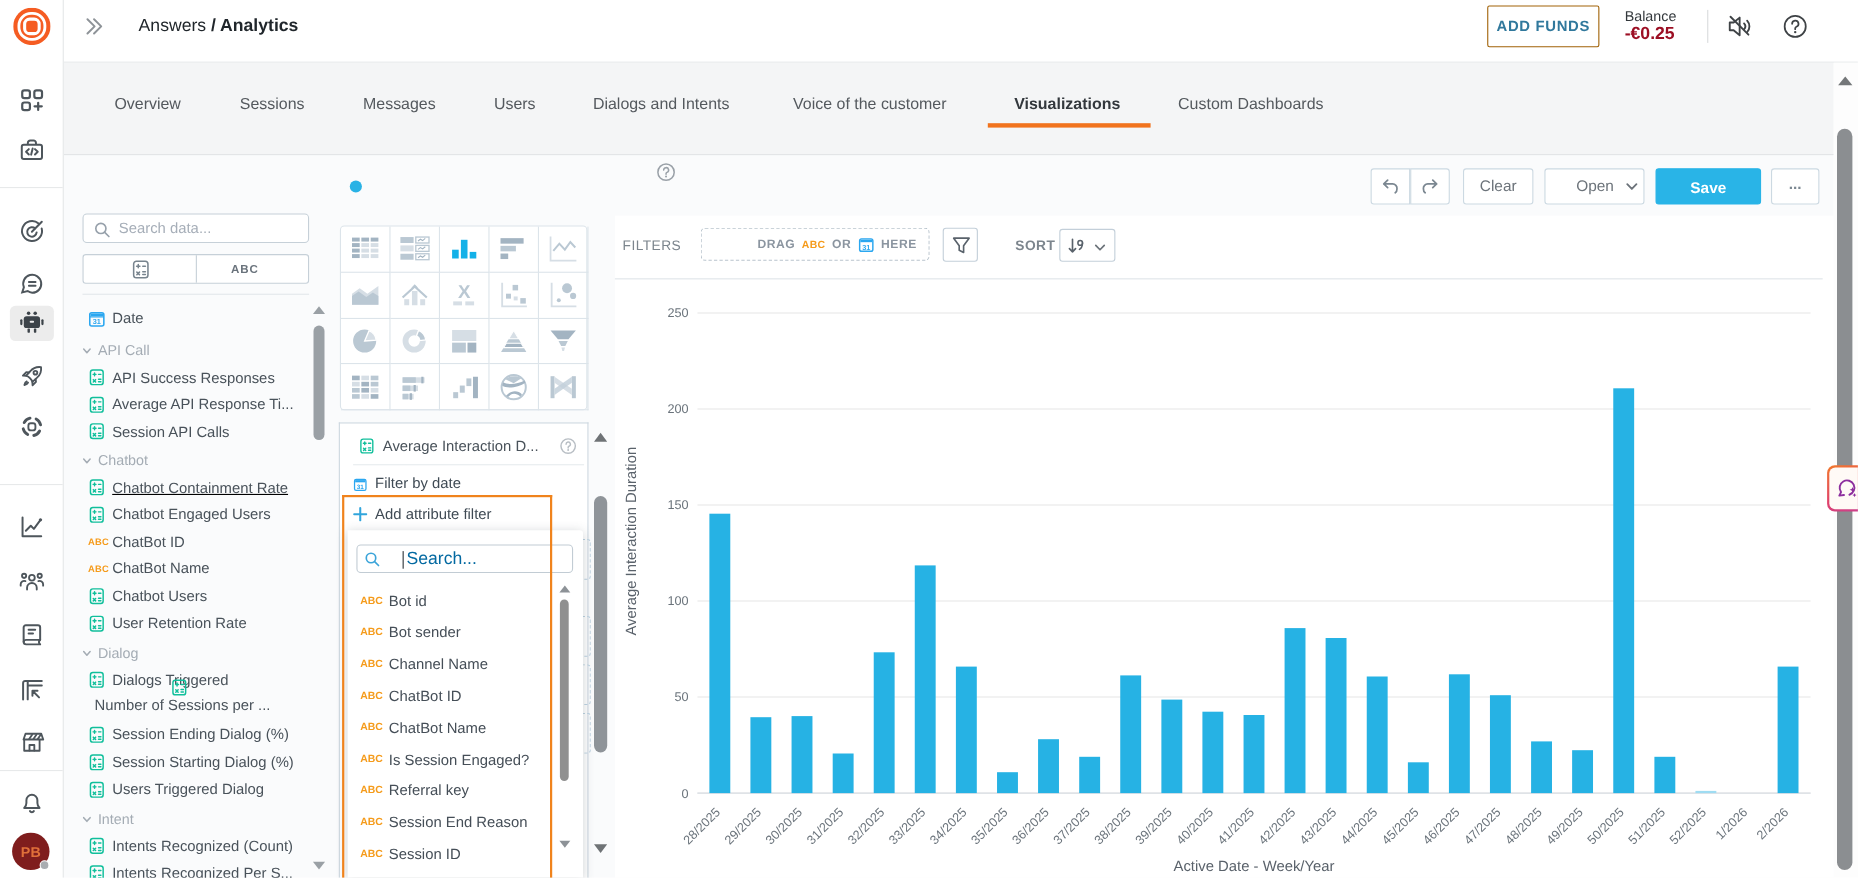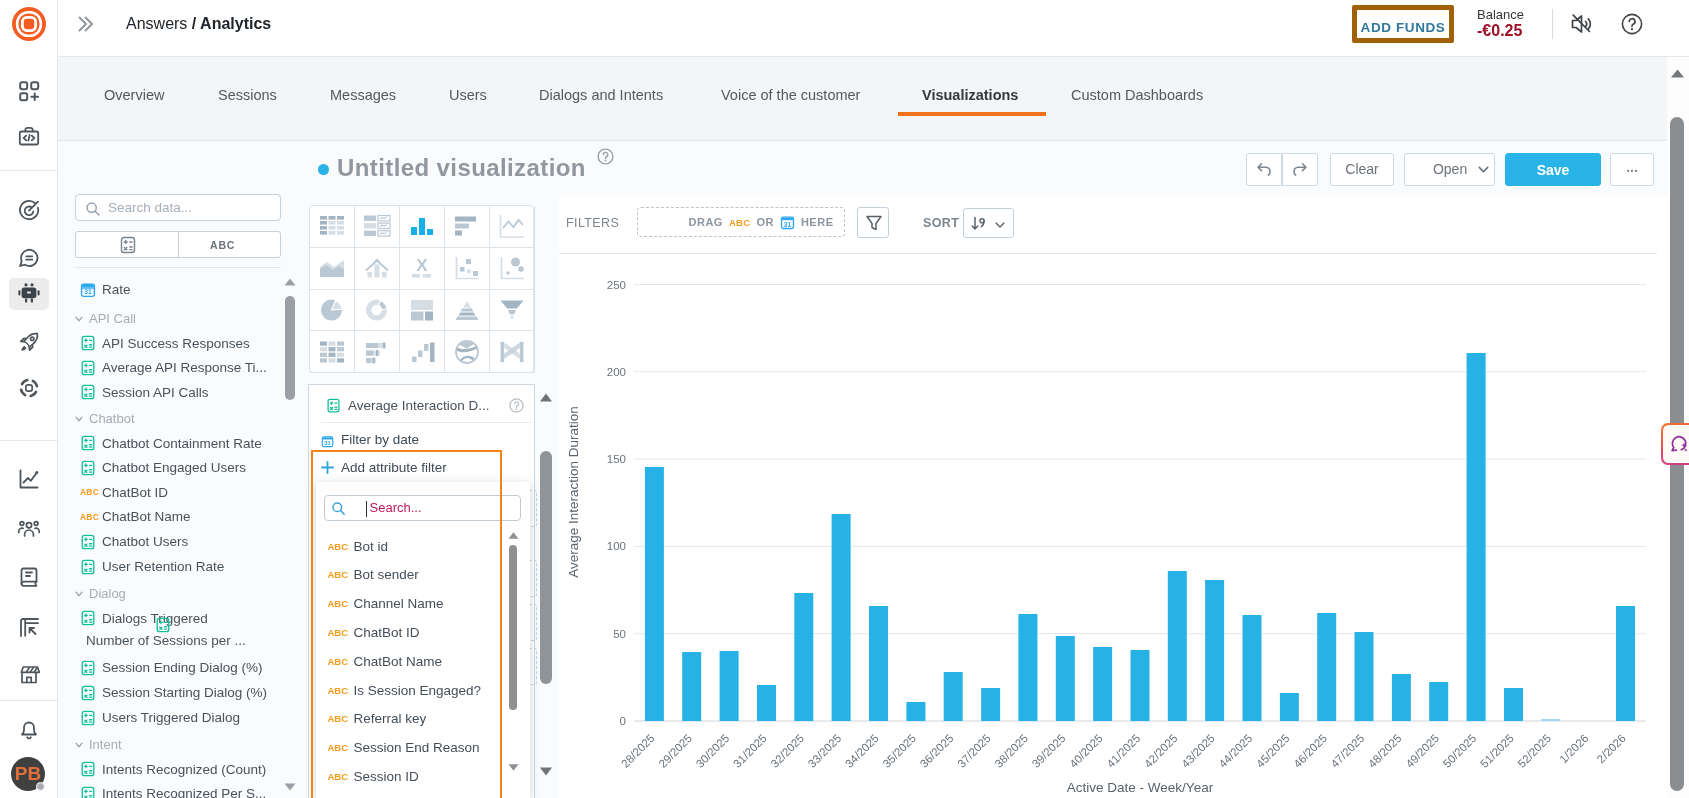--- a/index.html
+++ b/index.html
@@ -31,21 +31,20 @@
 
 .ddrow { position:absolute; left:12px; display:flex; align-items:center; height:28px; white-space:nowrap; }
 .ddrow .abc { font-size:9.5px; font-weight:bold; color:#f59b1b; width:26px; }
 .ddrow .t { font-size:13.5px; color:#454e57; }
 </style>
 </head>
 <body>
 <div id="content">
 
   <div class="abs" style="left:260px; top:23px; width:11px; height:11px; border-radius:50%; background:#29b2e5;"></div>
-  <div class="abs" style="left:279px; top:13px; font-size:24px; font-weight:bold; color:#90979e; letter-spacing:0.4px;">Untitled visualization</div>
   <svg class="abs" style="left:539px; top:6.5px;" width="17" height="17" viewBox="0 0 22 22" fill="none" stroke="#9aa1a8" stroke-width="1.8" stroke-linecap="round">
     <circle cx="11" cy="11" r="9.6"></circle>
     <path d="M8.2 8.6 a2.9 2.9 0 1 1 3.9 2.7 c-0.7 0.3 -1.1 0.8 -1.1 1.6 v0.6"></path>
     <circle cx="11" cy="16.2" r="1.2" fill="#9aa1a8" stroke="none"></circle>
   </svg>
   <div class="btn" style="left:1187.5px; top:12px; width:36px; height:32.5px; border-radius:3px 0 0 3px;">
     <svg style="margin-top:7px;" width="18" height="18" viewBox="0 0 18 18" fill="none" stroke="#7b8791" stroke-width="1.6" stroke-linecap="round" stroke-linejoin="round">
         <path d="M3 6.2 h8 a4 4 0 0 1 4 4.3 c0 2.2 -1 3.3 -1.6 3.7 M6.5 2.8 L3 6.2 l3.5 3.4"></path>
       </svg>
   </div>
@@ -79,21 +78,21 @@
     <span style="position:absolute; left:134px; top:7px; font-size:10.5px; font-weight:bold; letter-spacing:0.8px; color:#6a737c;">ABC</span>
   </div>
   <div class="abs" style="left:17px; top:125.5px; width:206px; height:1px; background:#e3e7ea;"></div>
   <div class="lp-row" style="top:136.5px;">
       <svg width="16" height="16" viewBox="0 0 18 18" style="flex:none;">
         <rect x="1.8" y="2.6" width="14.4" height="13.6" rx="2" fill="none" stroke="#2ba7f0" stroke-width="1.6"></rect>
         <path d="M2 6.8 h14" stroke="#2ba7f0" stroke-width="1.4"></path>
         <rect x="2.6" y="3.4" width="12.8" height="2.6" fill="#2ba7f0"></rect>
         <text x="9" y="14" font-size="7.5" font-weight="bold" fill="#2ba7f0" text-anchor="middle" font-family="Liberation Sans">31</text>
       </svg>
-      <span class="txt">Rate</span>
+      <span class="txt">Date</span>
     </div>
   <div class="lp-group" style="top:167.5px;"><svg width="10" height="10" viewBox="0 0 12 12" fill="none" stroke="#a4acb4" stroke-width="1.7" stroke-linecap="round" stroke-linejoin="round" style="margin-right:5px; flex:none;">
         <path d="M2.5 4 L6 8 L9.5 4"></path>
       </svg>API Call</div>
   <div class="lp-row" style="top:190px;">
       <svg width="16" height="16" viewBox="0 0 18 18" fill="none" stroke="#10bf9b" stroke-width="1.5" stroke-linecap="round" style="flex:none;">
         <rect x="2.5" y="1.5" width="13" height="15" rx="2.5"></rect>
         <path d="M5.2 6 h3 M6.7 4.5 v3 M10.8 6 h2.4 M5.4 11.4 l2.4 2.4 M7.8 11.4 l-2.4 2.4 M10.8 11 h2.4 M10.8 13.6 h2.4"></path>
       </svg>
       <span class="txt">API Success Responses</span>
@@ -108,21 +107,21 @@
   <div class="lp-row" style="top:239px;">
       <svg width="16" height="16" viewBox="0 0 18 18" fill="none" stroke="#10bf9b" stroke-width="1.5" stroke-linecap="round" style="flex:none;">
         <rect x="2.5" y="1.5" width="13" height="15" rx="2.5"></rect>
         <path d="M5.2 6 h3 M6.7 4.5 v3 M10.8 6 h2.4 M5.4 11.4 l2.4 2.4 M7.8 11.4 l-2.4 2.4 M10.8 11 h2.4 M10.8 13.6 h2.4"></path>
       </svg>
       <span class="txt">Session API Calls</span>
     </div>
   <div class="lp-group" style="top:267.5px;"><svg width="10" height="10" viewBox="0 0 12 12" fill="none" stroke="#a4acb4" stroke-width="1.7" stroke-linecap="round" stroke-linejoin="round" style="margin-right:5px; flex:none;">
         <path d="M2.5 4 L6 8 L9.5 4"></path>
       </svg>Chatbot</div>
-  <div class="lp-row" style="top:290px;">
+  <div class="lp-row" style="top:290px;text-decoration:underline;">
       <svg width="16" height="16" viewBox="0 0 18 18" fill="none" stroke="#10bf9b" stroke-width="1.5" stroke-linecap="round" style="flex:none;">
         <rect x="2.5" y="1.5" width="13" height="15" rx="2.5"></rect>
         <path d="M5.2 6 h3 M6.7 4.5 v3 M10.8 6 h2.4 M5.4 11.4 l2.4 2.4 M7.8 11.4 l-2.4 2.4 M10.8 11 h2.4 M10.8 13.6 h2.4"></path>
       </svg>
       <span class="txt">Chatbot Containment Rate</span>
     </div>
   <div class="lp-row" style="top:314.5px;">
       <svg width="16" height="16" viewBox="0 0 18 18" fill="none" stroke="#10bf9b" stroke-width="1.5" stroke-linecap="round" style="flex:none;">
         <rect x="2.5" y="1.5" width="13" height="15" rx="2.5"></rect>
         <path d="M5.2 6 h3 M6.7 4.5 v3 M10.8 6 h2.4 M5.4 11.4 l2.4 2.4 M7.8 11.4 l-2.4 2.4 M10.8 11 h2.4 M10.8 13.6 h2.4"></path>
@@ -419,21 +418,21 @@
   <div class="abs" style="left:262px; top:463px; width:217px; height:37px; border:1px dashed #bed3e2; border-radius:3px;"></div>
   <div class="abs" style="left:262px; top:507px; width:217px; height:37px; border:1px dashed #bed3e2; border-radius:3px;"></div>
 
   <div class="abs" style="left:257.5px; top:341px; width:214px; height:316px; background:#fff; border-radius:0 3px 0 0; box-shadow:0 2px 10px rgba(60,70,80,0.25);">
     <div style="position:absolute; left:8px; top:12.5px; width:197px; height:26.5px; border:1px solid #c2ccd4; border-radius:4px;">
       <svg style="position:absolute; left:6px; top:5px;" width="15" height="15" viewBox="0 0 16 16" fill="none" stroke="#3ba4d9" stroke-width="1.6" stroke-linecap="round">
           <circle cx="6.7" cy="6.7" r="4.6"></circle>
           <path d="M10.2 10.2 L14 14"></path>
         </svg>
       <div style="position:absolute; left:41px; top:5px; width:1.5px; height:16px; background:#2b3238;"></div>
-      <span style="position:absolute; left:45px; top:4px; font-size:13px; color:#be185d;">Search...</span>
+      <span style="position:absolute; left:45px; top:4px; font-size:16px; color:#0369a1;">Search...</span>
     </div>
     <div class="ddrow" style="top:50.0px;">
         <span class="abc">ABC</span>
         <span class="t">Bot id</span>
       </div>
     <div class="ddrow" style="top:78.8px;">
         <span class="abc">ABC</span>
         <span class="t">Bot sender</span>
       </div>
     <div class="ddrow" style="top:107.6px;">
@@ -680,29 +679,29 @@
     <path d="M9.5 9.8 L12.2 6 M13.4 9.8 L16.1 6 M17.3 9.8 L20 6"></path>
     <path d="M9.8 20.3 v-5 h4.4 v5"></path>
   </svg>
   <div class="sdiv" style="top:700px;"></div>
 
   <svg class="abs" style="left:17px; top:717px;" width="24" height="24" viewBox="0 0 24 24" fill="none" stroke="#4e565c" stroke-width="1.8" stroke-linecap="round" stroke-linejoin="round">
     <path d="M5 17.5 c1.4 -1.2 2 -2.5 2 -4.5 v-2.5 a5 5 0 0 1 10 0 V13 c0 2 0.6 3.3 2 4.5 z"></path>
     <path d="M10.2 20.3 a2 2 0 0 0 3.6 0"></path>
   </svg>
 
-  <div class="abs" style="left:11px; top:757px; width:34px; height:34px; border-radius:50%; background:#404040; color:#e0703a; font-size:19px; font-weight:bold; display:flex; align-items:center; justify-content:center;">PB</div>
+  <div class="abs" style="left:11px; top:757px; width:34px; height:34px; border-radius:50%; background:#7f1d1d; color:#e0703a; font-size:13px; font-weight:bold; display:flex; align-items:center; justify-content:center;">PB</div>
   <div class="abs" style="left:36px; top:782px; width:9px; height:9px; border-radius:50%; background:#a9adb1; border:1.5px solid #fff;"></div>
 </div>
 <div id="header">
   <svg class="abs" style="left:18px; top:15px;" width="18" height="18" viewBox="0 0 18 18" fill="none" stroke="#8e9398" stroke-width="1.8" stroke-linecap="round" stroke-linejoin="round">
     <path d="M3.5 2.5 L10 9 L3.5 15.5 M9.5 2.5 L16 9 L9.5 15.5"></path>
   </svg>
   <div class="abs" style="left:68px; top:15px; font-size:16px; color:#20262b;">Answers <b>/ Analytics</b></div>
-  <div class="abs" style="left:1294px; top:5px; width:102px; height:38px; border:5px solid #a16207; border-radius:2px; color:#30789c; font-size:13.5px; font-weight:bold; letter-spacing:0.6px; text-align:center; line-height:36px;">ADD FUNDS</div>
+  <div class="abs" style="left:1294px; top:5px; width:102px; height:38px; border:1px solid #a16207; border-radius:2px; color:#30789c; font-size:13.5px; font-weight:bold; letter-spacing:0.6px; text-align:center; line-height:36px;">ADD FUNDS</div>
   <div class="abs" style="left:1419px; top:7px; font-size:13px; color:#33383c;">Balance</div>
   <div class="abs" style="left:1419px; top:22px; font-size:16px; font-weight:bold; color:#9c0f24;">-€0.25</div>
   <div class="abs" style="left:1494px; top:9px; width:1px; height:30px; background:#d9dbdd;"></div>
 
   <svg class="abs" style="left:1512px; top:12px;" width="26" height="24" viewBox="0 0 26 24" fill="none" stroke="#3f4346" stroke-width="1.7" stroke-linecap="round" stroke-linejoin="round">
     <path d="M2.5 8.5 h3.5 l5.5 -4.5 v16 l-5.5 -4.5 h-3.5 z"></path>
     <path d="M15.5 9.3 a4 4 0 0 1 0 5.4 M18.3 6.8 a7.6 7.6 0 0 1 0 10.4"></path>
     <path d="M3.2 3.2 L19.5 19.5"></path>
   </svg>
 

